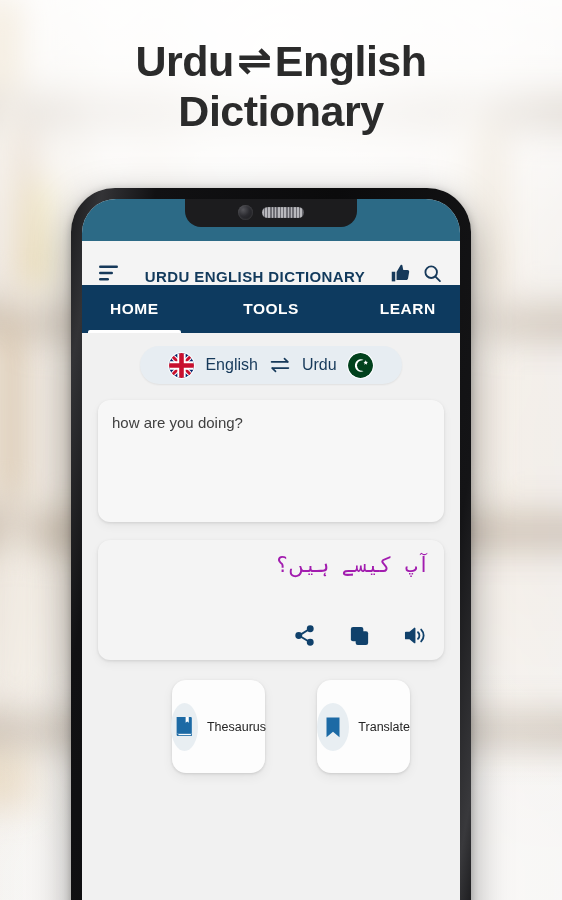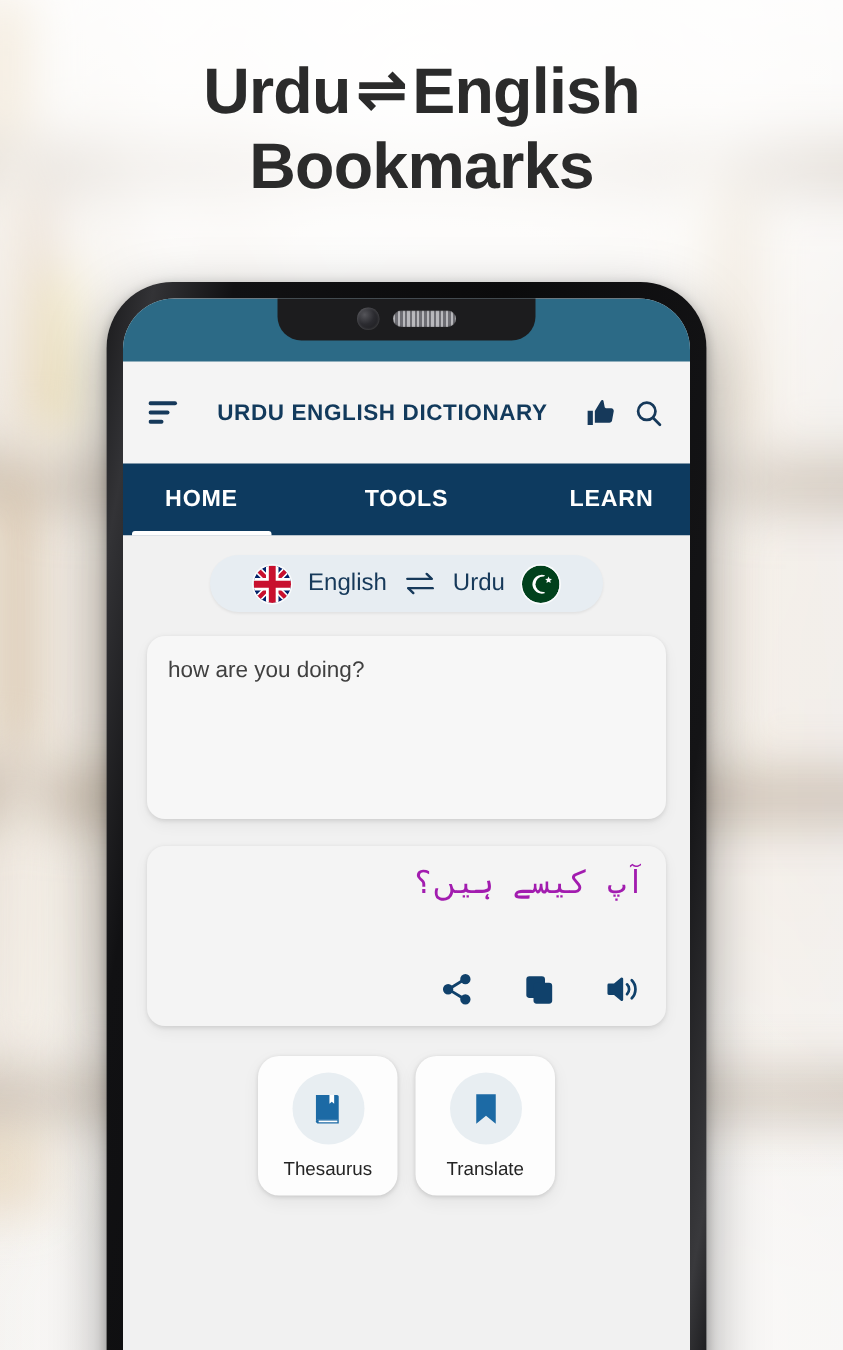--- a/index.html
+++ b/index.html
@@ -144,24 +144,24 @@
     width: 42px; height: 11px;
     border-radius: 6px;
     background:
       repeating-linear-gradient(90deg, #b9b9bd 0 1.6px, #6e6e74 1.6px 3.2px),
       #8a8a90;
     box-shadow: inset 0 0 1px rgba(0,0,0,0.6);
   }
 
   
   #app-bar {
-    height: 68px;
+    height: 44px;
     background: #f4f4f4;
     display: flex;
-    align-items: center;
+    align-items: flex-end;
     padding: 0 16px;
     gap: 8px;
   }
   #app-bar-title {
     flex: 1;
     text-align: center;
     color: #123a5c;
     font-weight: bold;
     font-size: 15px;
     letter-spacing: 0.4px;
@@ -303,26 +303,27 @@
     display: flex;
     justify-content: center;
     gap: 12px;
   }
   .feature {
     width: 93px;
     height: 93px;
     background: #fdfdfd;
     border-radius: 14px;
     display: flex;
-    flex-direction: column;
+    flex-direction: row;
     align-items: center;
     justify-content: center;
     gap: 9px;
     box-shadow: 0 1px 3px rgba(0,0,0,0.13), 0 4px 12px rgba(0,0,0,0.06);
     cursor: pointer;
+    margin-left: 40px;
   }
   .feature-icon-circle {
     width: 48px; height: 48px;
     border-radius: 50%;
     background: #e8eef2;
     display: flex;
     align-items: center;
     justify-content: center;
     color: #1c6aa5;
   }
@@ -356,21 +357,21 @@
     <div class="spine" style="left:74px;top:220px;width:14px;height:104px;background:#e8d86f;"></div>
     <div class="spine" style="left:4px;top:790px;width:70px;height:60px;background:#e6d6bd;"></div>
   </div>
   <div id="bg-vignette"></div>
 </div>
 
 <div id="headline">
   <div class="line">
     <span>Urdu</span><span class="swap-glyph">⇌</span><span>English</span>
   </div>
-  <div class="line">Bookmarks</div>
+  <div class="line">Dictionary</div>
 </div>
 
 <div id="phone">
   <div id="phone-screen">
 
     <div id="status-bar">
       <div id="notch">
         <div id="notch-camera"></div>
         <div id="notch-speaker"></div>
       </div>

